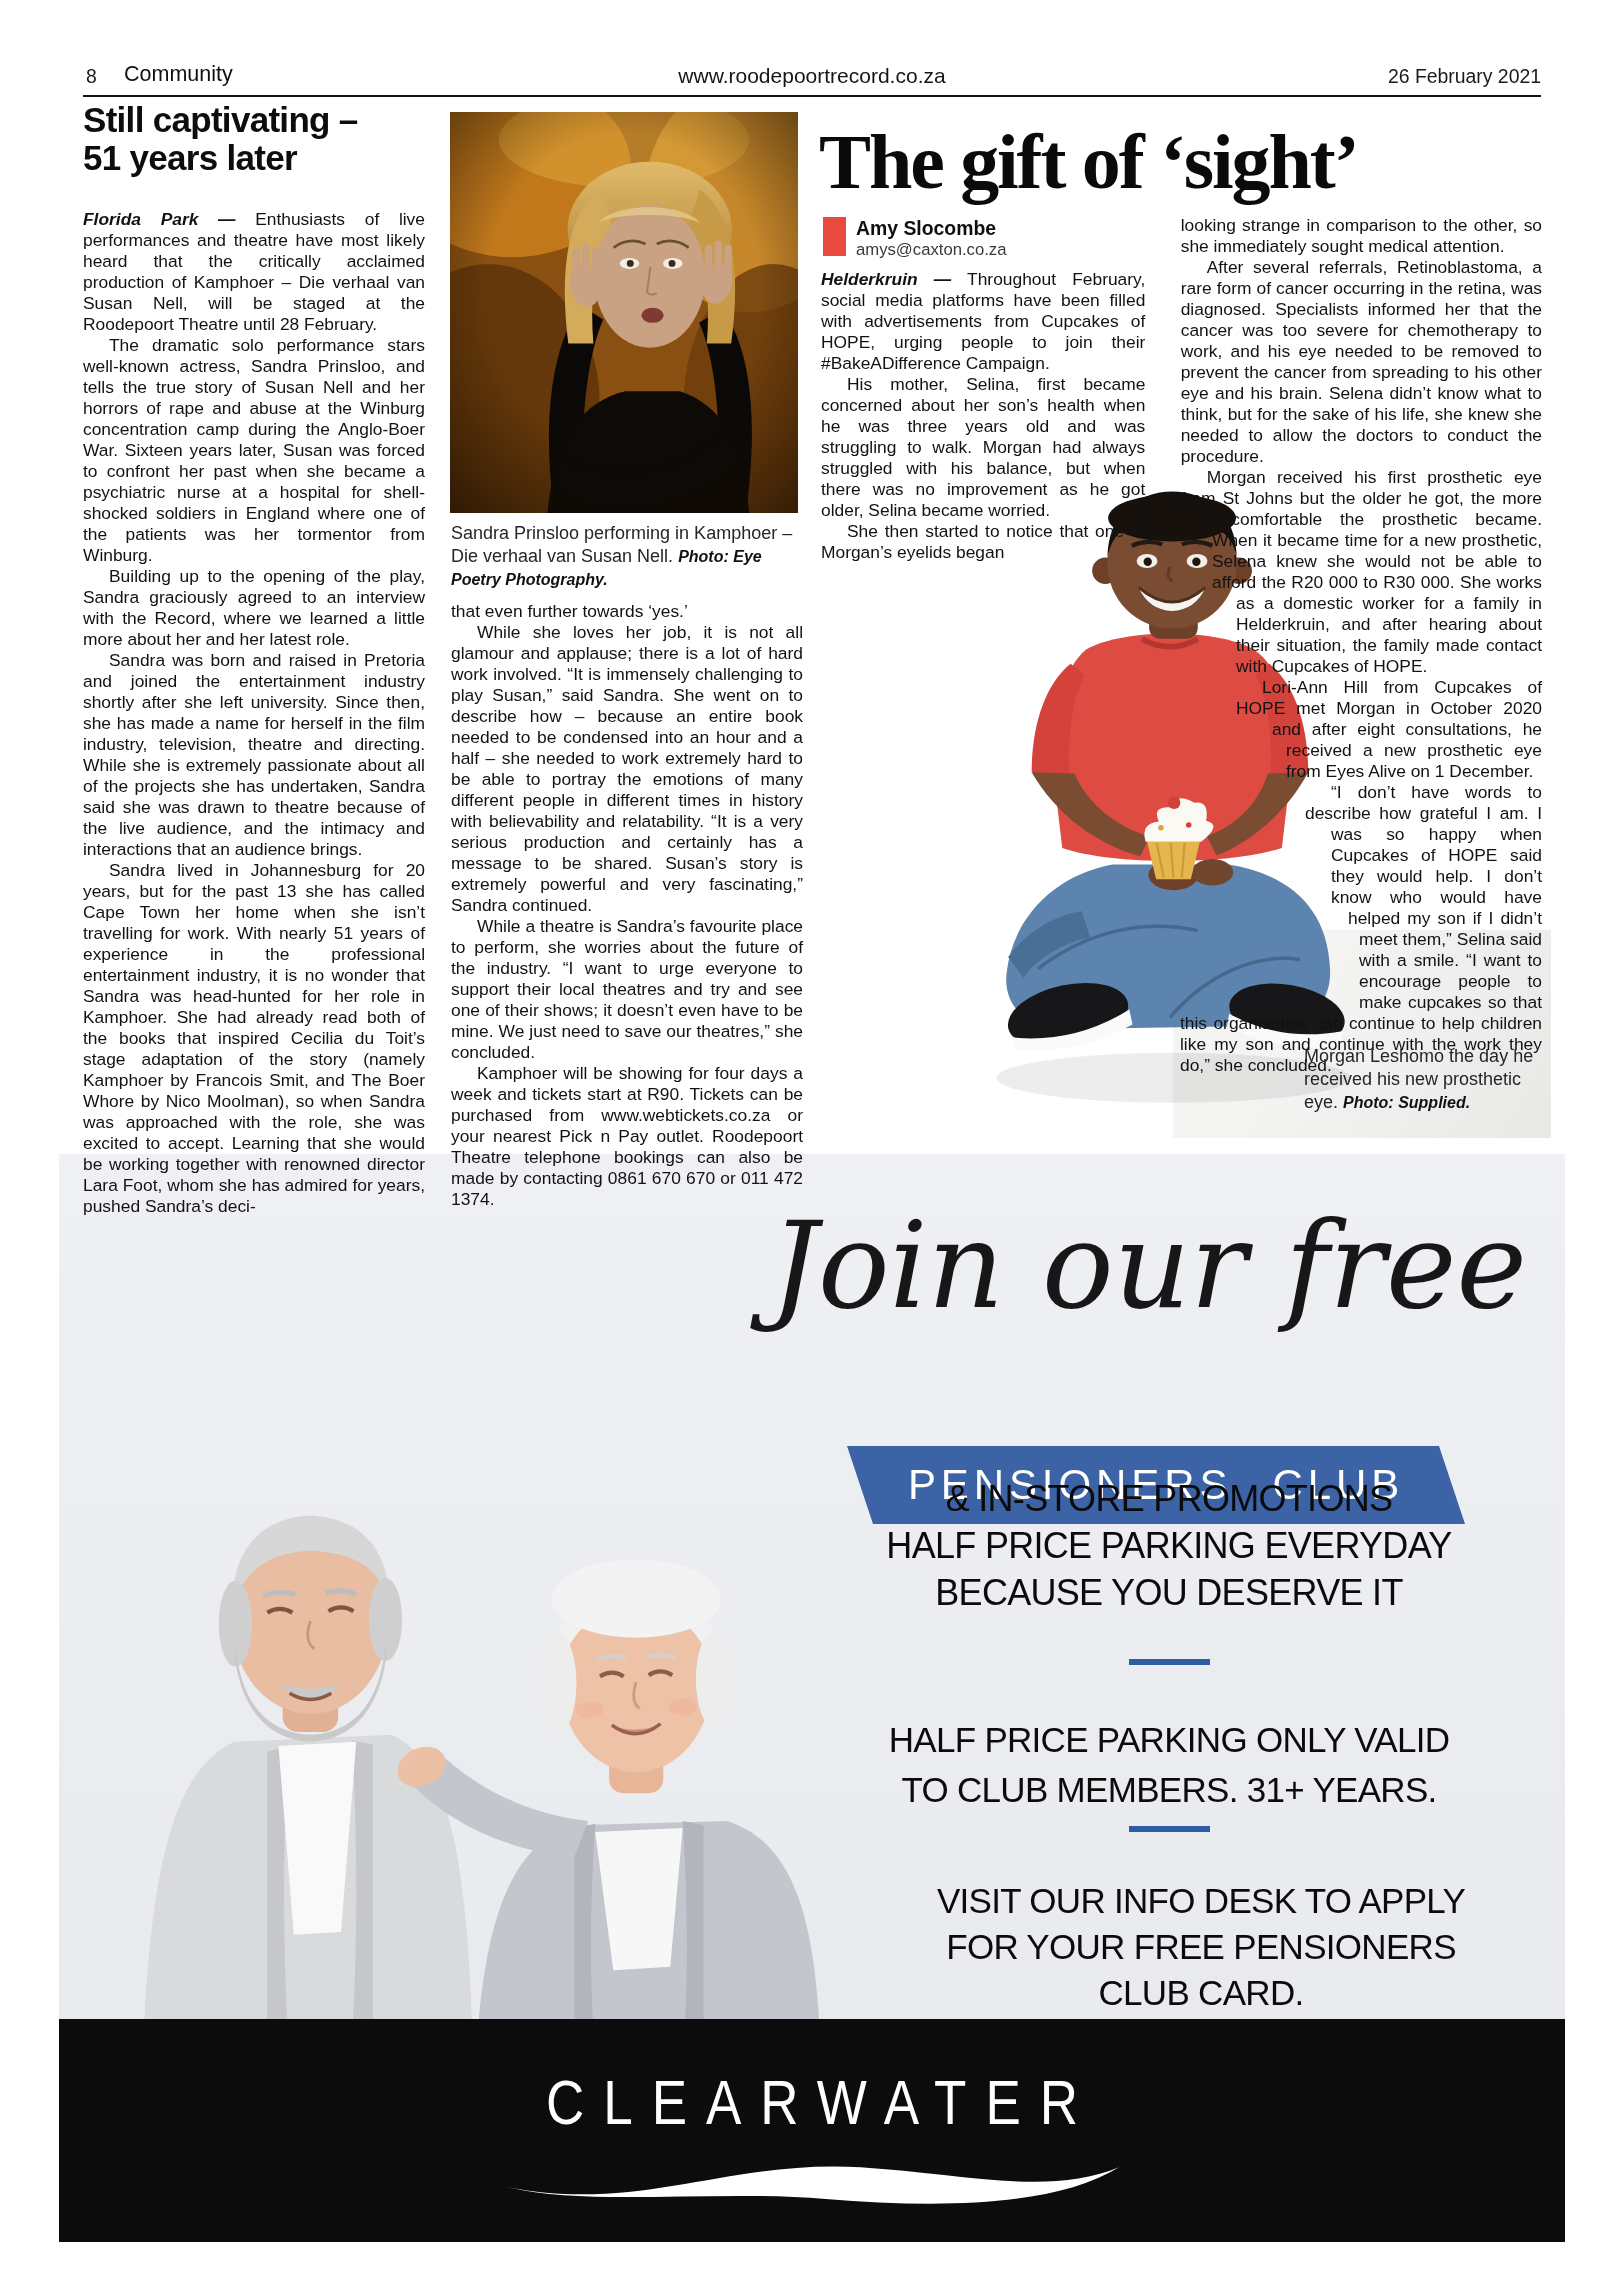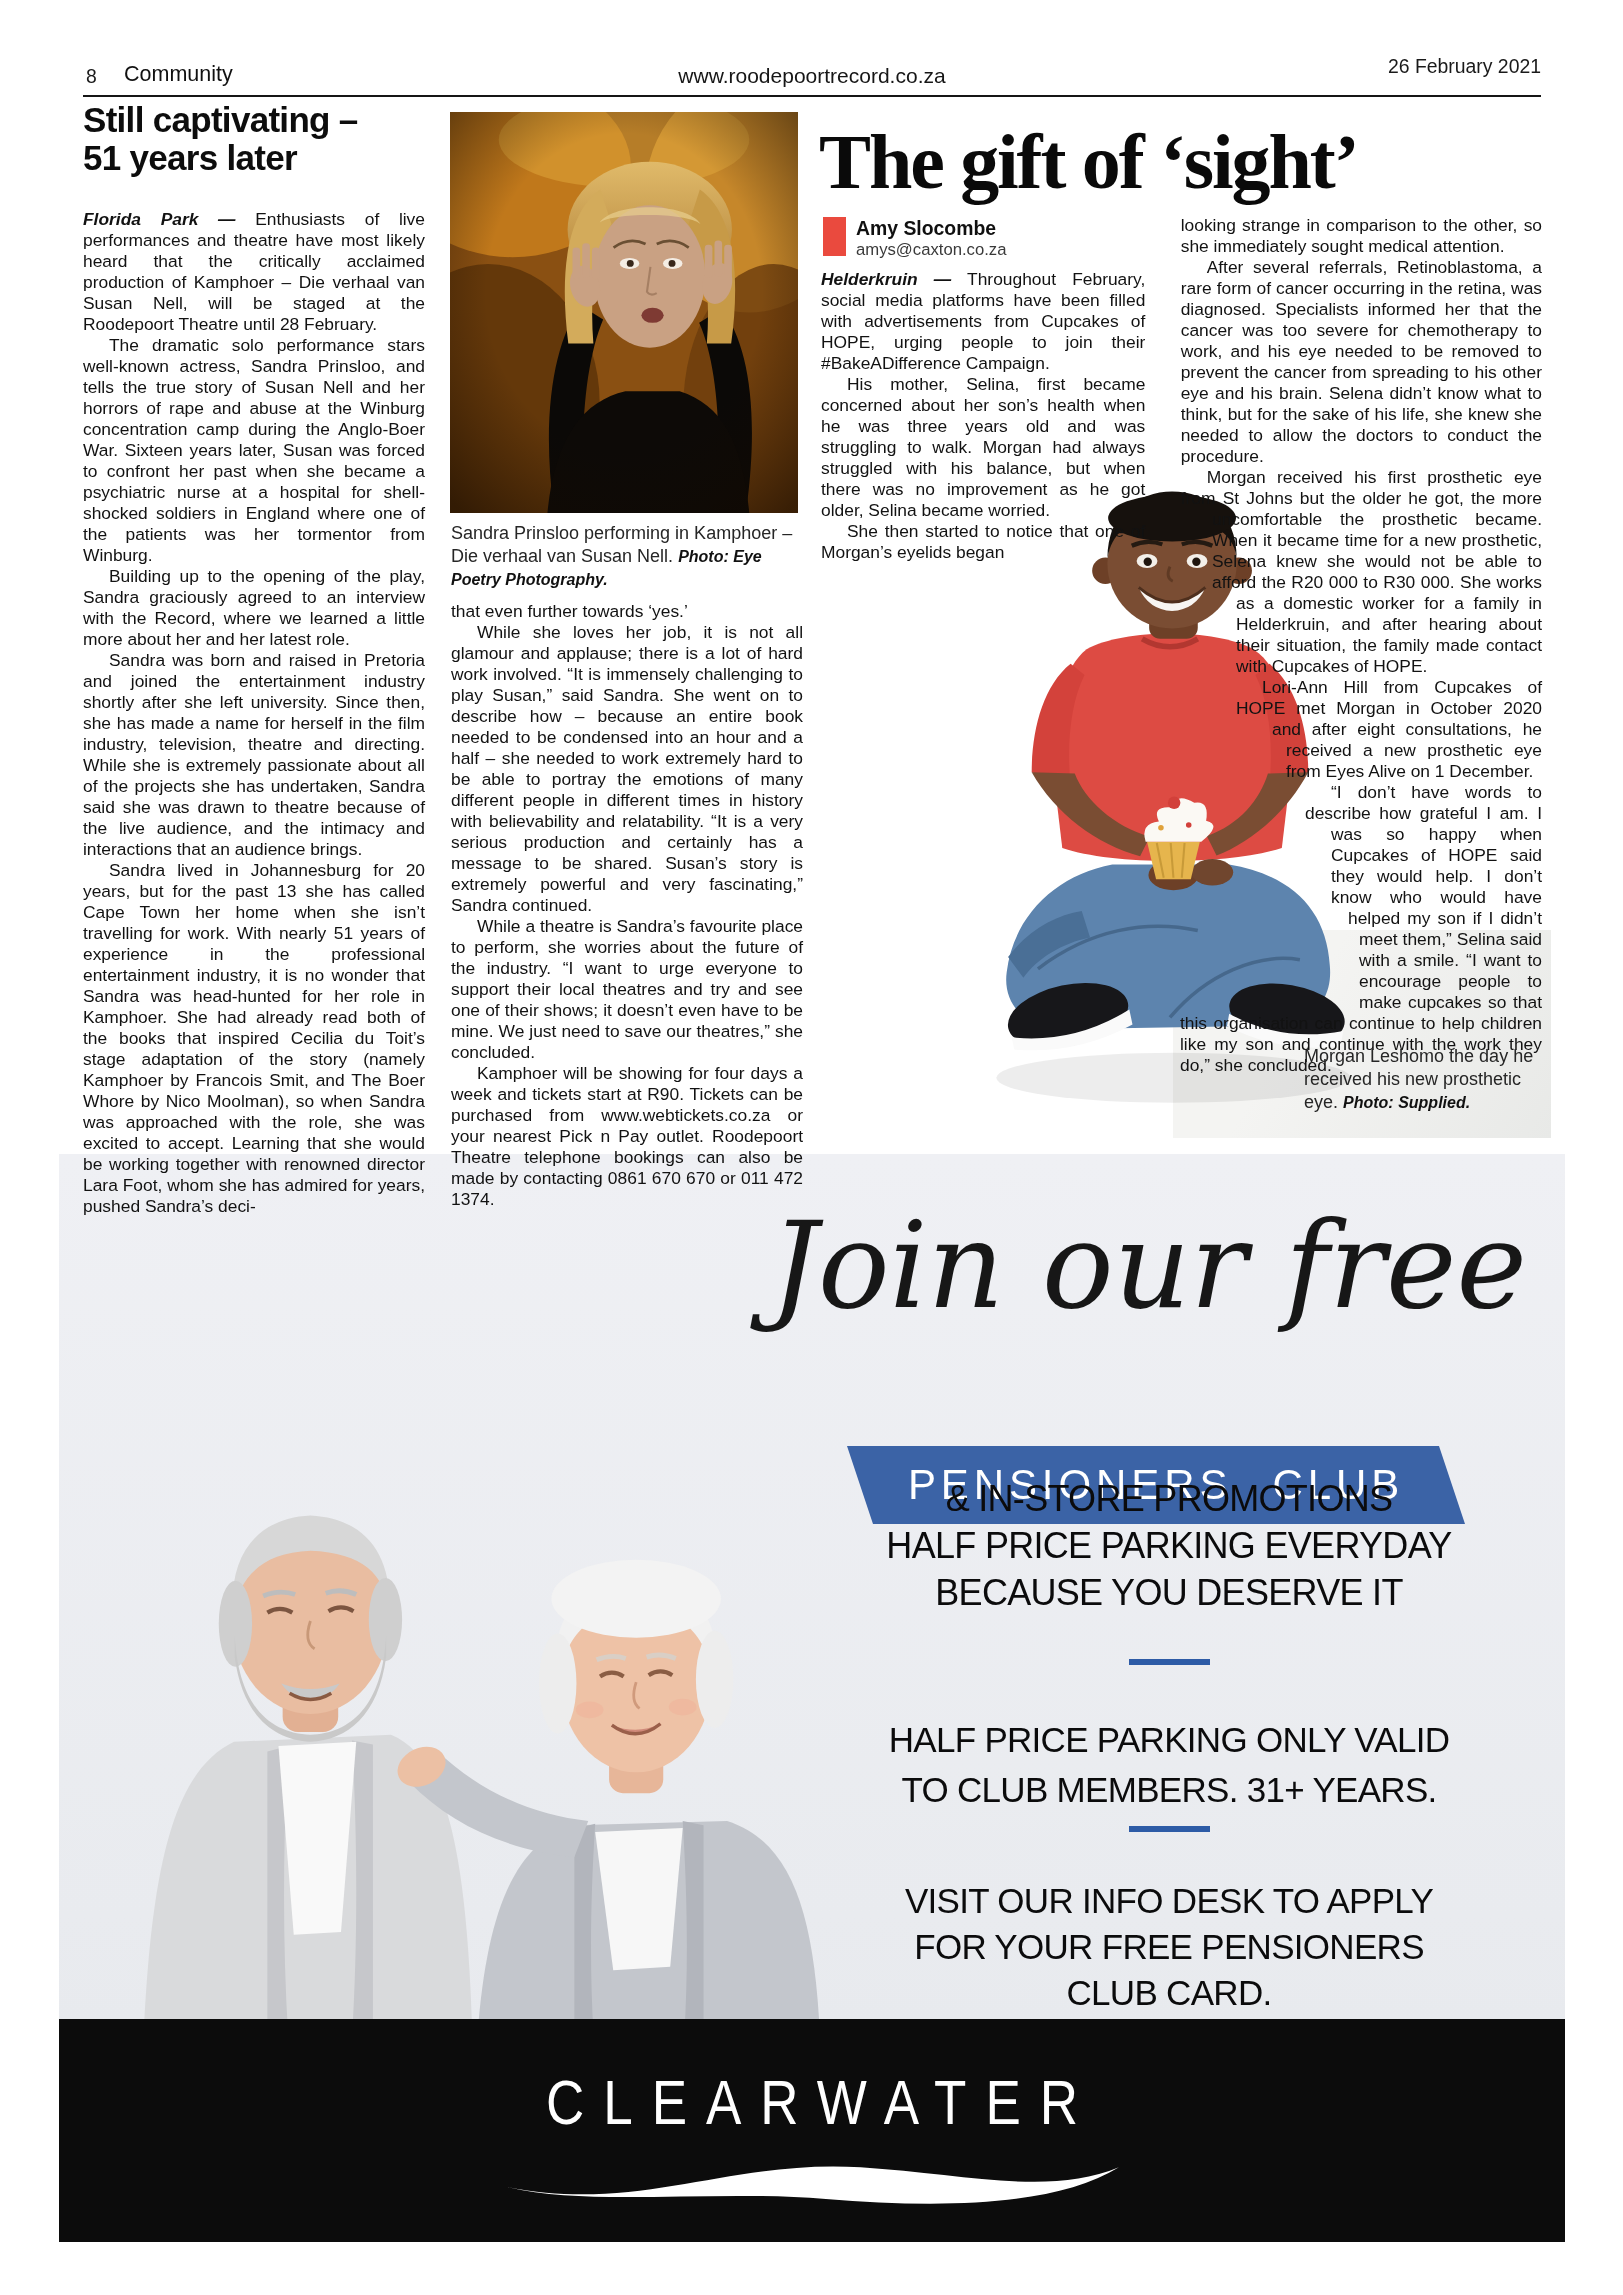--- a/index.html
+++ b/index.html
@@ -4,21 +4,21 @@
 <style>
   html,body{margin:0;padding:0;background:#ffffff;}
   .page{position:relative;width:1624px;height:2295px;background:#ffffff;overflow:hidden;
         font-family:"Liberation Sans",sans-serif;color:#141414;}
 
   
   .hdr{position:absolute;top:0;left:0;width:100%;}
   .hdr-pagenum{position:absolute;left:86px;top:65px;font-size:19.4px;color:#1a1a1a;}
   .hdr-section{position:absolute;left:124px;top:62px;font-size:21.5px;font-weight:normal;color:#111;}
   .hdr-site{position:absolute;left:50%;transform:translateX(-50%);top:64px;font-size:21px;color:#161616;}
-  .hdr-date{position:absolute;right:83px;top:55px;font-size:19.4px;color:#1a1a1a;}
+  .hdr-date{position:absolute;right:83px;top:65px;font-size:19.4px;color:#1a1a1a;}
   .hdr-rule{position:absolute;left:83px;top:95px;width:1458px;height:2.1px;background:#151515;}
 
   
   .serif-body{font-family:Liberation Sans, sans-serif;font-size:17.4px;line-height:21px;
               text-align:justify;color:#121212;position:absolute;z-index:2;}
   .serif-body p.para{margin:0;text-indent:26px;}
   .serif-body p.flush{text-indent:0;}
   .lede{font-weight:bold;font-style:italic;}
   .fl-r{float:right;clear:right;}
   .fl-l{float:left;clear:left;}
@@ -58,21 +58,21 @@
   .couple-photo{position:absolute;left:0;top:42px;width:764px;height:868px;}
   .ad-script{position:absolute;left:680px;top:46px;width:819px;text-align:center;
              font-family:"DejaVu Serif",serif;font-style:italic;font-size:119px;line-height:132px;color:#171717;}
   .ribbon{position:absolute;left:788px;top:292px;width:618px;height:78px;background:#3b63a6;
           clip-path:polygon(0% 0%,calc(100% - 26px) 0%,100% 100%,26px 100%);
           text-align:center;line-height:78px;font-size:42px;letter-spacing:4.9px;word-spacing:23.6px;color:#ffffff;}
   .ad-lines{position:absolute;text-align:center;color:#0b0b0c;font-family:"Liberation Sans",sans-serif;}
   .ad-lines p{margin:0;text-indent:0;}
   .promo-lines{left:718px;top:321px;width:784px;font-size:36px;line-height:47px;letter-spacing:-0.7px;}
   .validity-lines{left:718px;top:561px;width:784px;font-size:35px;line-height:50px;letter-spacing:-0.7px;}
-  .info-lines{left:718px;top:724px;width:784px;font-size:35px;line-height:46px;letter-spacing:-0.7px;}
+  .info-lines{left:750px;top:724px;width:784px;font-size:35px;line-height:46px;letter-spacing:-0.7px;}
   .ad-divider{position:absolute;left:1070px;width:81px;height:5.6px;background:#2d5ba6;}
   .divider-1{top:505px;}
   .divider-2{top:672px;}
   .brand-band{position:absolute;left:0;top:865px;width:1506px;height:224px;background:#0c0c0c;}
   .brand-word{position:absolute;left:0;top:53px;width:100%;text-align:center;color:#ffffff;
               font-size:53px;letter-spacing:19px;padding-left:19px;box-sizing:border-box;
               transform:scaleY(1.18);font-weight:400;}
   .brand-swoosh{position:absolute;left:50%;transform:translateX(-50%);top:129px;width:625px;height:62px;}
 </style>
 </head>

